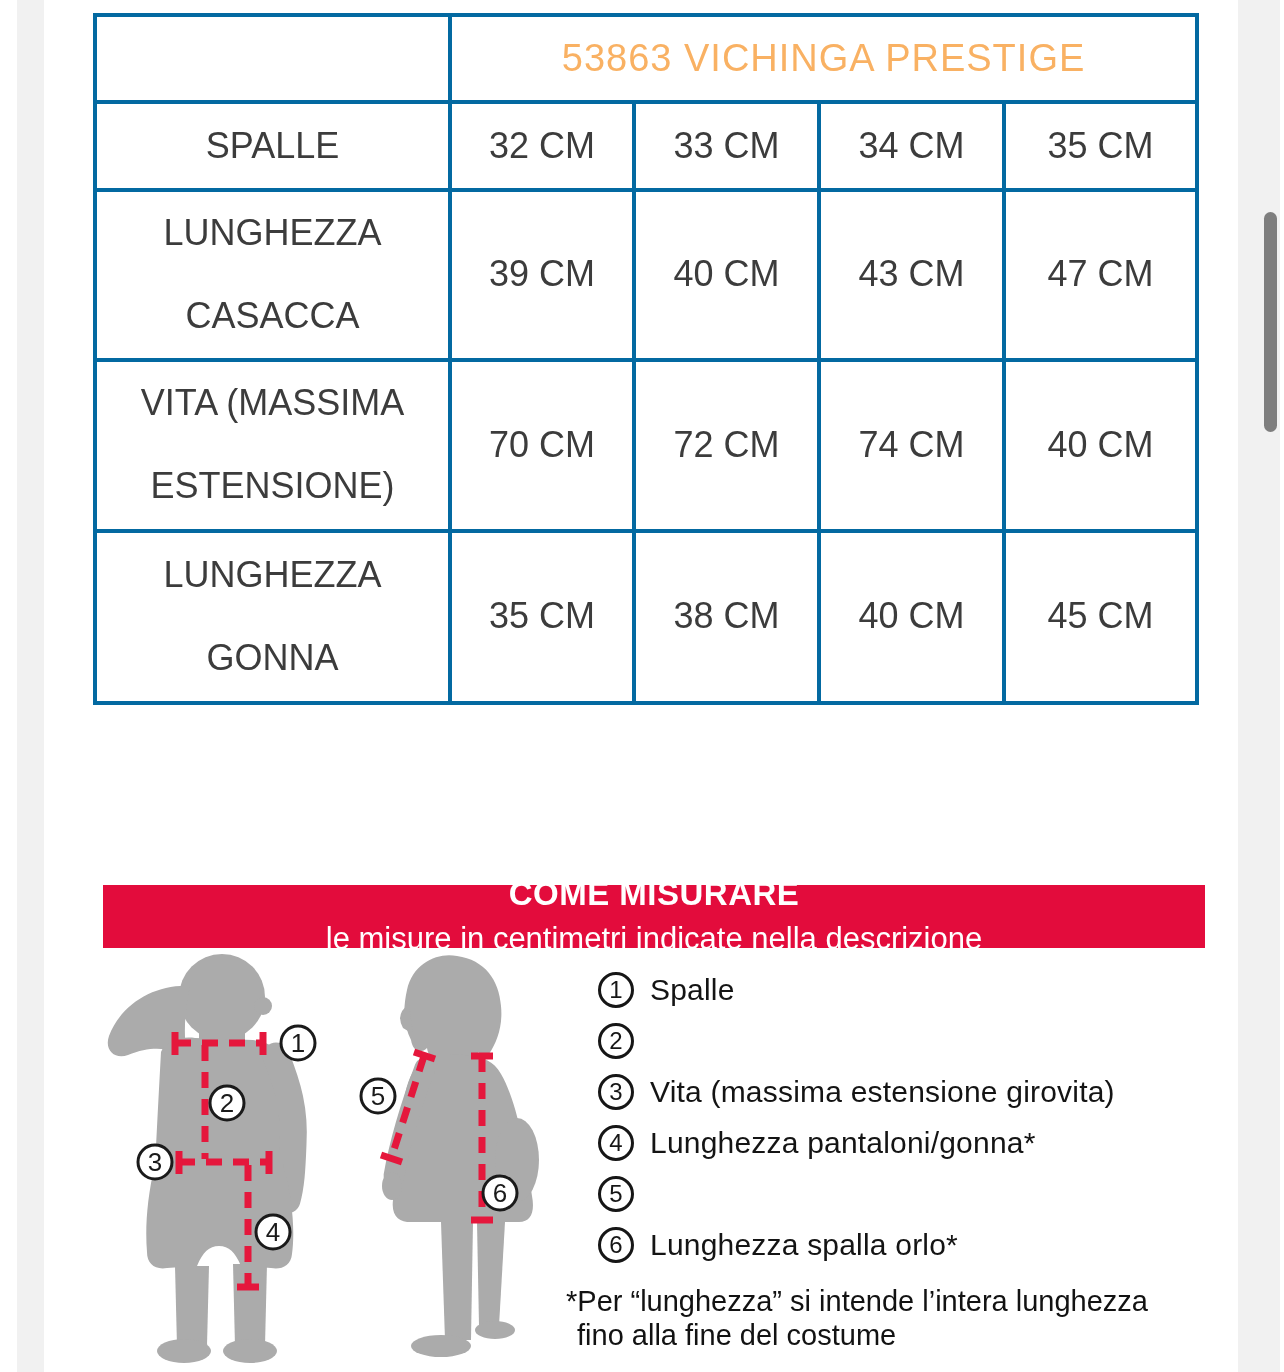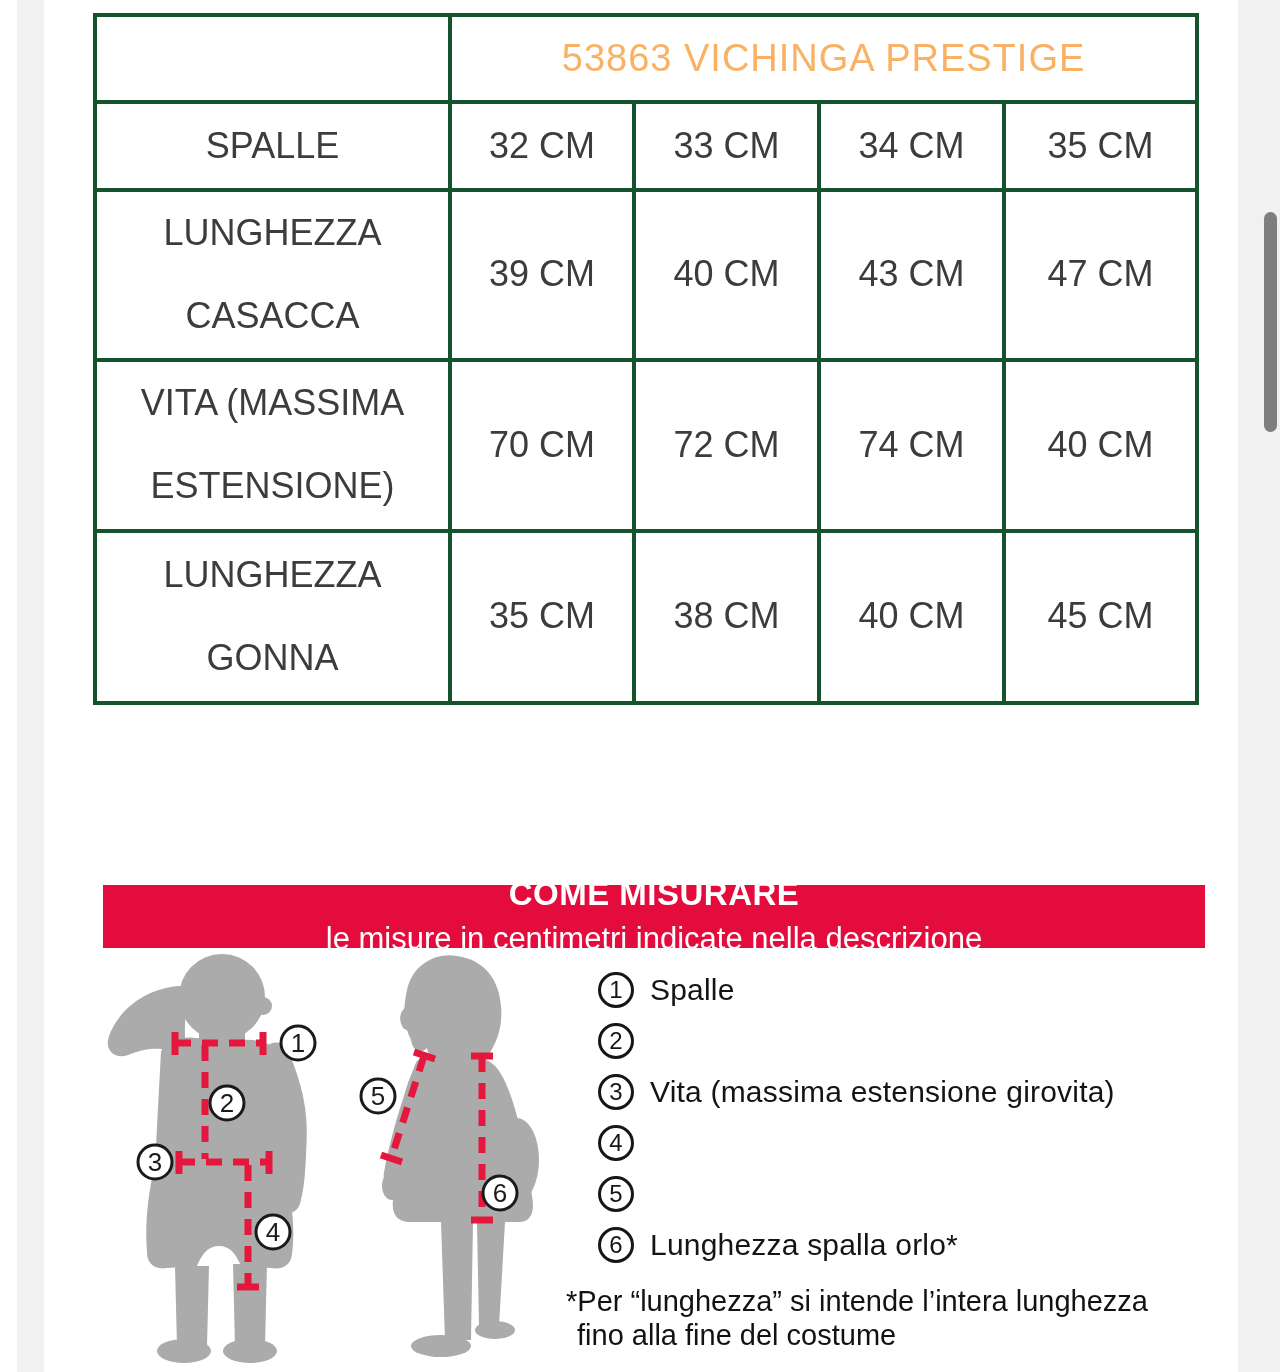--- a/index.html
+++ b/index.html
@@ -8,21 +8,21 @@
 
   
   .gutter-left{position:absolute;left:17px;top:0;width:27px;height:1372px;background:#F1F1F1;}
   .gutter-right{position:absolute;left:1238px;top:0;width:42px;height:1372px;background:#F1F1F1;}
   .scroll-thumb{position:absolute;left:1264px;top:212px;width:13px;height:220px;
                 background:#7E7E7E;border-radius:7px;}
 
   
   table.size-table{position:absolute;left:93px;top:13px;width:1102px;border-collapse:collapse;
                    table-layout:fixed;}
-  .size-table td{border:4px solid #14532d;text-align:center;vertical-align:middle;padding:0;
+  .size-table td{border:4px solid #0369a1;text-align:center;vertical-align:middle;padding:0;
                  font-size:36px;color:#3C3C3C;background:#fff;}
   .size-table .product-cell{color:#F9B163;font-size:38px;letter-spacing:1px;height:83px;}
   .size-table .corner-cell{height:83px;}
   .size-table tr.size-row td{background:#FBC57E;color:#F70000;font-weight:700;height:81px;
                              text-shadow:0 0 5px rgba(255,255,255,.9);}
   .size-table .label-cell,.size-table .value-cell{white-space:pre-line;line-height:2.3;}
   .r1 td{height:84px;} .r2 td{height:162px;} .r3 td{height:167px;} .r4 td{height:168px;}
 
   
   .banner{position:absolute;left:103px;top:885px;width:1102px;height:63px;background:#E30C3C;
@@ -190,20 +190,21 @@
     </div>
     <div class="legend-row">
       <span class="badge">2</span>
     </div>
     <div class="legend-row">
       <span class="badge">3</span>
       <span class="legend-label">Vita (massima estensione girovita)</span>
     </div>
     <div class="legend-row">
       <span class="badge">4</span>
+      <span class="legend-label">Lunghezza pantaloni/gonna*</span>
     </div>
     <div class="legend-row">
       <span class="badge">5</span>
     </div>
     <div class="legend-row">
       <span class="badge">6</span>
       <span class="legend-label">Lunghezza spalla orlo*</span>
     </div>
   </div>
 

